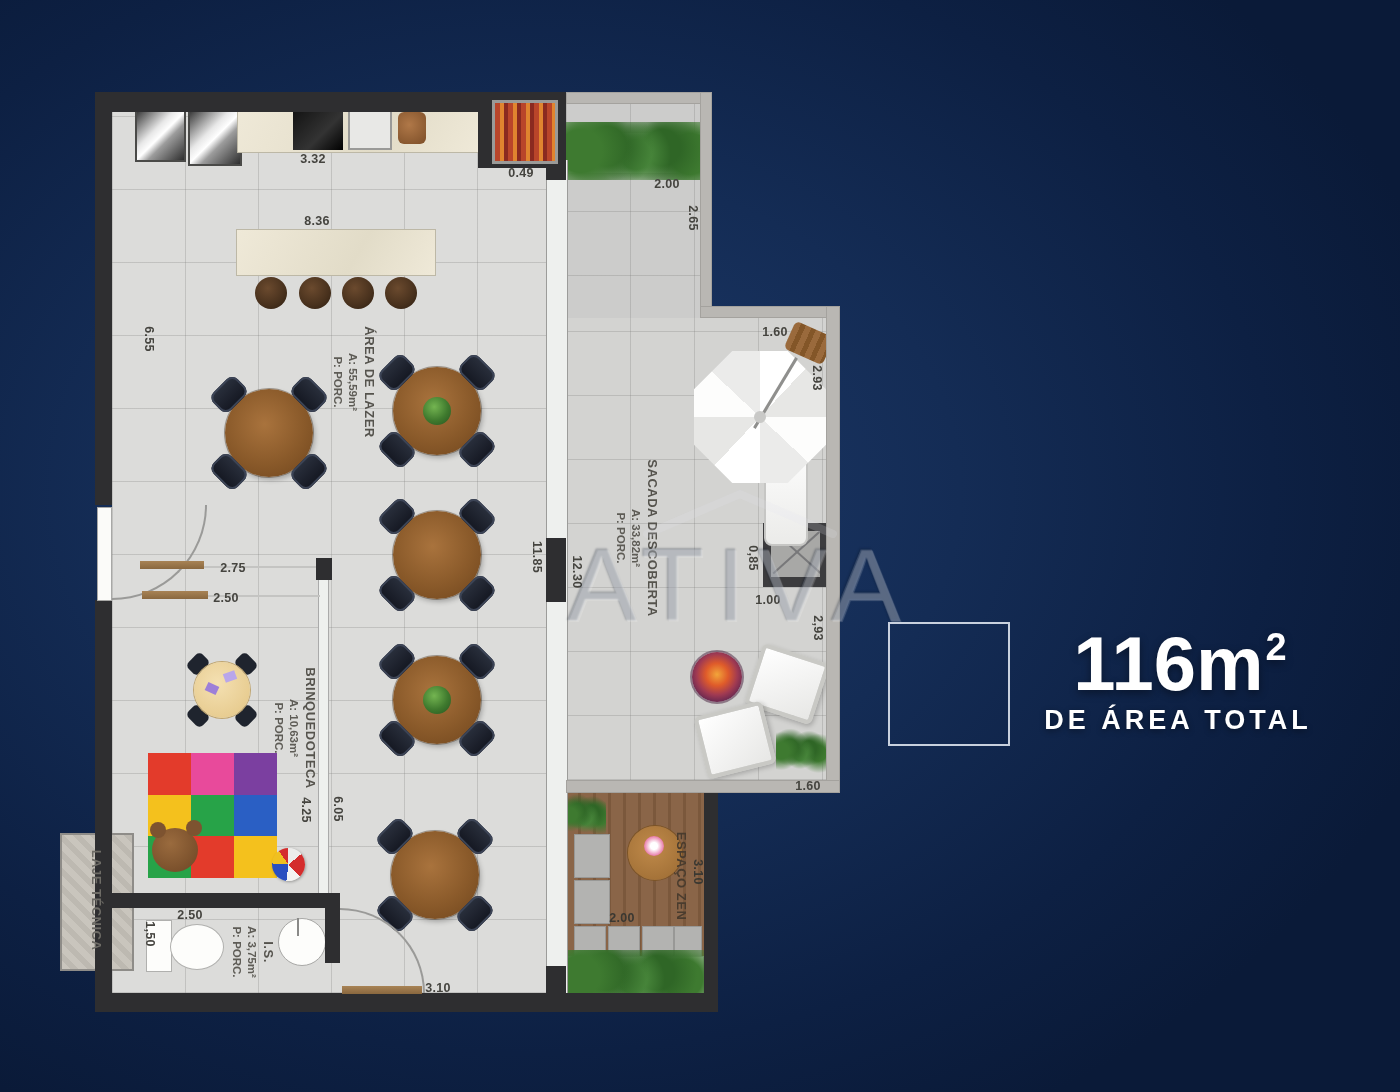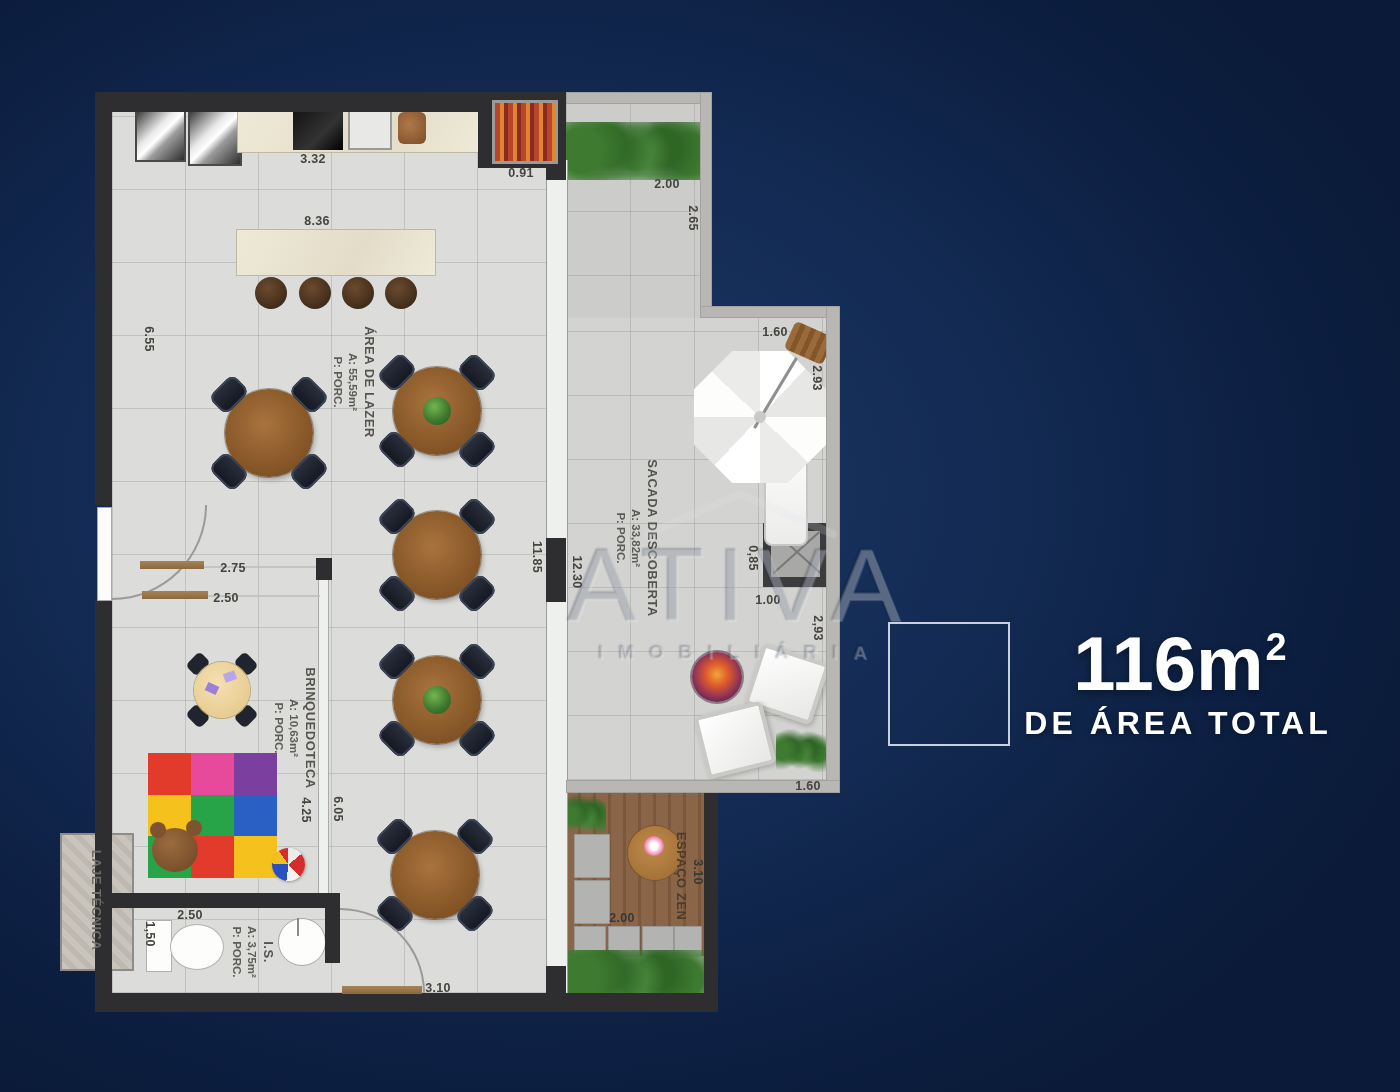--- a/index.html
+++ b/index.html
@@ -74,21 +74,21 @@
   
   .floor-title{position:absolute;left:878px;top:378px;width:470px;font-size:40px;font-weight:bold;
     letter-spacing:13px;color:#2f82d6;text-shadow:0 3px 7px rgba(0,0,0,.5);z-index:50;}
   .script-title{position:absolute;left:848px;top:466px;width:500px;text-align:center;z-index:50;
     font-family:"DejaVu Serif", serif;font-style:italic;font-size:74px;color:#ffffff;
     text-shadow:0 3px 8px rgba(0,0,0,.45);}
   .sq{position:absolute;left:888px;top:622px;width:118px;height:120px;border:2px solid rgba(233,239,247,.85);z-index:50;}
   .area-big{position:absolute;left:1030px;top:620px;width:300px;text-align:center;font-size:76px;
     font-weight:bold;color:#fff;z-index:50;text-shadow:0 3px 8px rgba(0,0,0,.4);}
   .area-big sup{font-size:38px;position:relative;top:-4px;margin-left:2px;}
-  .area-cap{position:absolute;left:1018px;top:705px;width:320px;text-align:center;font-size:32px;
+  .area-cap{position:absolute;left:1018px;top:705px;width:320px;text-align:center;font-size:27px;
     font-weight:bold;letter-spacing:4px;color:#fff;z-index:50;text-shadow:0 2px 6px rgba(0,0,0,.4);}
 </style>
 </head>
 <body>
 
 <div class="stage">
 
   <div class="floor" style="left:112px;top:112px;width:436px;height:881px;"></div>
   <div class="floorB" style="left:566px;top:103px;width:146px;height:685px;"></div>
   <div class="floorB" style="left:566px;top:318px;width:260px;height:462px;background-color:#d3d3d1;"></div>
@@ -266,21 +266,21 @@
     <span class="ra">P: PORC.</span>
   </div>
   <div class="room-label" style="left:96px;top:900px;color:#6e6c66;">
     <span class="rn">LAJE TÉCNICA</span>
   </div>
   <div class="room-label" style="left:681px;top:876px;color:#4a3c2e;">
     <span class="rn">ESPAÇO ZEN</span>
   </div>
 
   <span class="dim" style="left:313px;top:159px;">3.32</span>
-  <span class="dim" style="left:521px;top:173px;">0.91</span>
+  <span class="dim" style="left:521px;top:173px;">0.49</span>
   <span class="dim" style="left:667px;top:184px;">2.00</span>
   <span class="dim v" style="left:693px;top:218px;">2.65</span>
   <span class="dim" style="left:317px;top:221px;">8.36</span>
   <span class="dim v" style="left:149px;top:339px;">6.55</span>
   <span class="dim" style="left:775px;top:332px;">1.60</span>
   <span class="dim v" style="left:817px;top:378px;">2.93</span>
   <span class="dim v" style="left:537px;top:557px;">11.85</span>
   <span class="dim v" style="left:577px;top:572px;">12.30</span>
   <span class="dim v" style="left:753px;top:558px;">0,85</span>
   <span class="dim" style="left:768px;top:600px;">1.00</span>
@@ -294,21 +294,20 @@
   <span class="dim v" style="left:698px;top:872px;color:#3a3832;">3.10</span>
   <span class="dim" style="left:190px;top:915px;">2.50</span>
   <span class="dim v" style="left:150px;top:934px;">1,50</span>
   <span class="dim" style="left:438px;top:988px;">3.10</span>
 
   <div class="wm">
     <svg width="210" height="52" viewBox="0 0 210 52" style="display:block;margin:0 auto;">
       <path d="M12 48 L105 8 L198 48" fill="none" stroke="rgba(225,230,240,0.18)" stroke-width="8" stroke-linecap="round"></path>
     </svg>
     <div class="wm-name">ATIVA</div>
-    <div class="wm-sub">IMOBILIÁRIA</div>
   </div>
 
   <div class="sq"></div>
   <div class="area-big">
     <span>116m</span><sup>2</sup>
   </div>
   <div class="area-cap">DE ÁREA TOTAL</div>
 
 </div>
 

